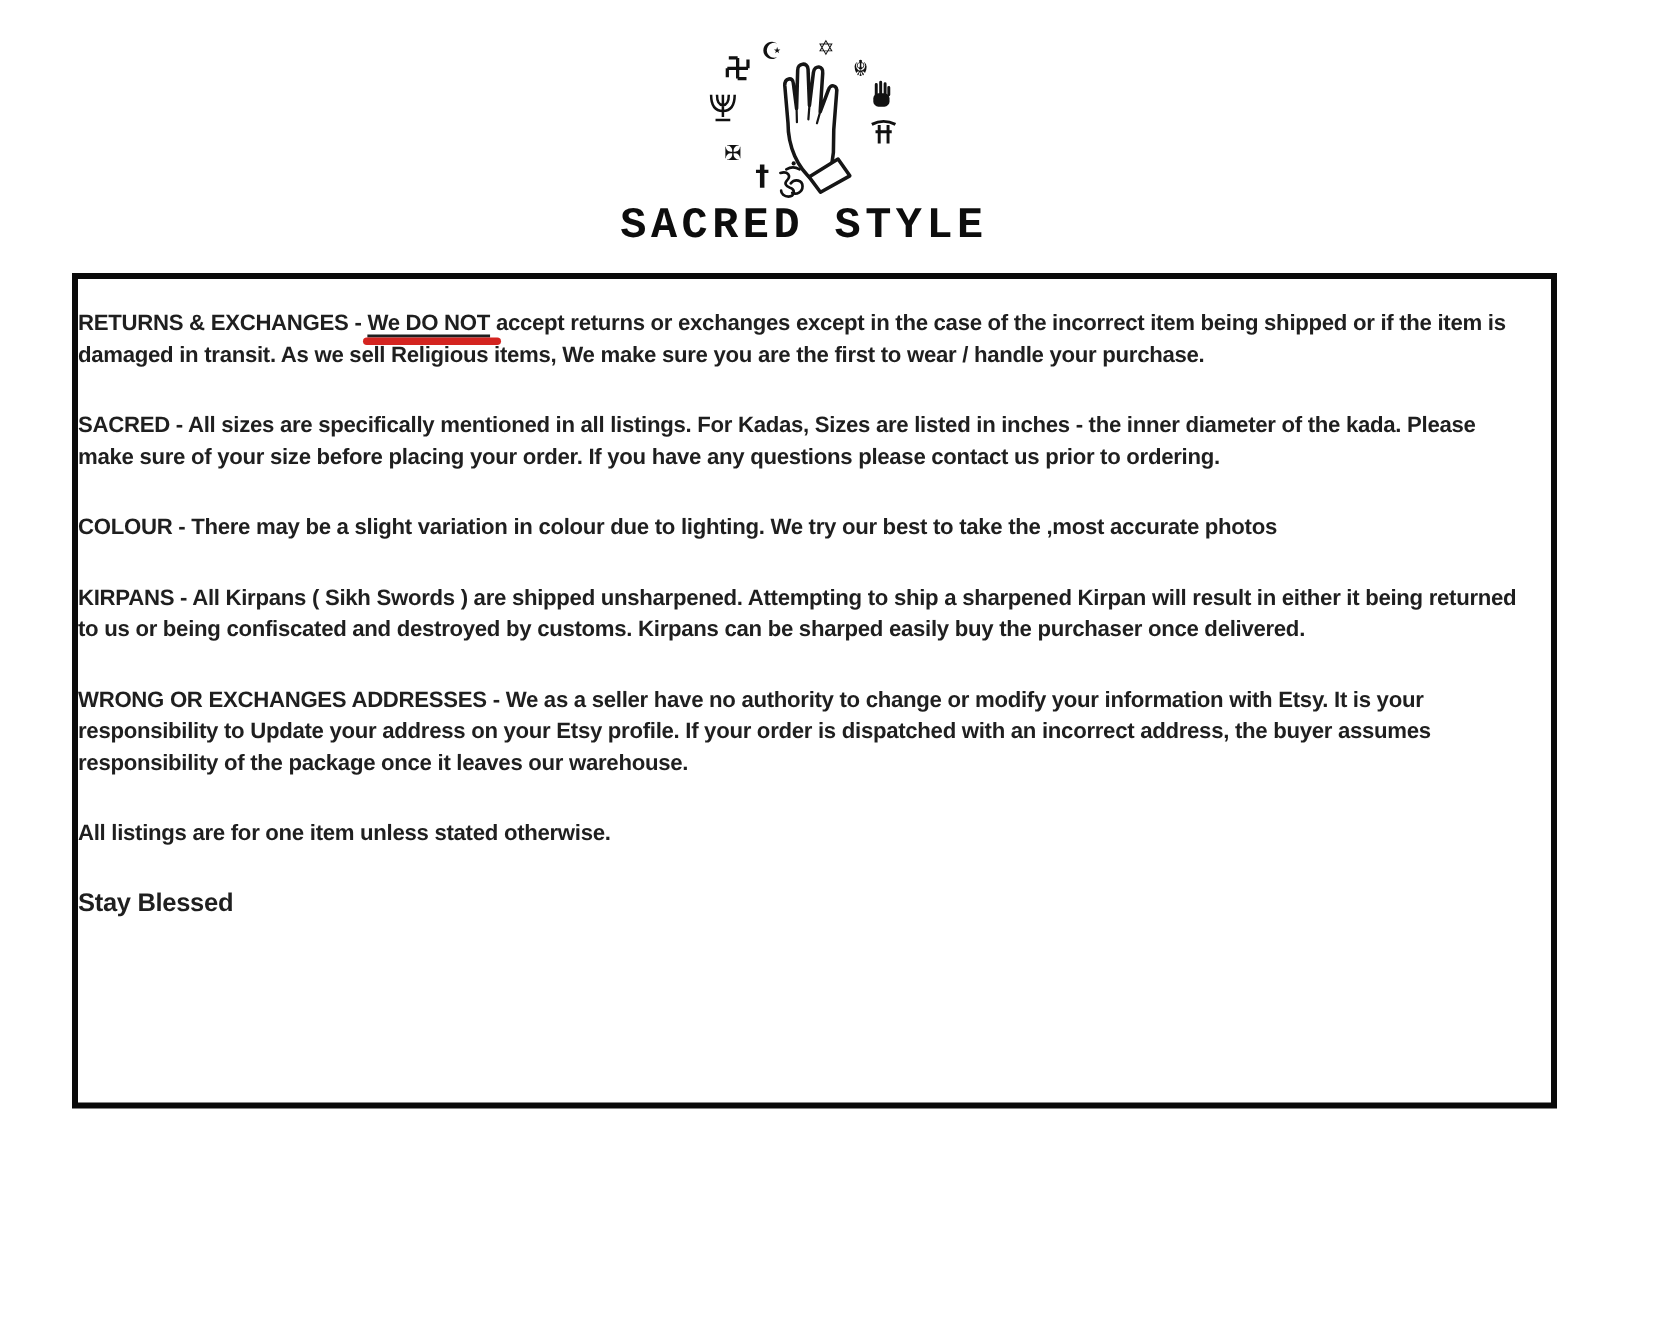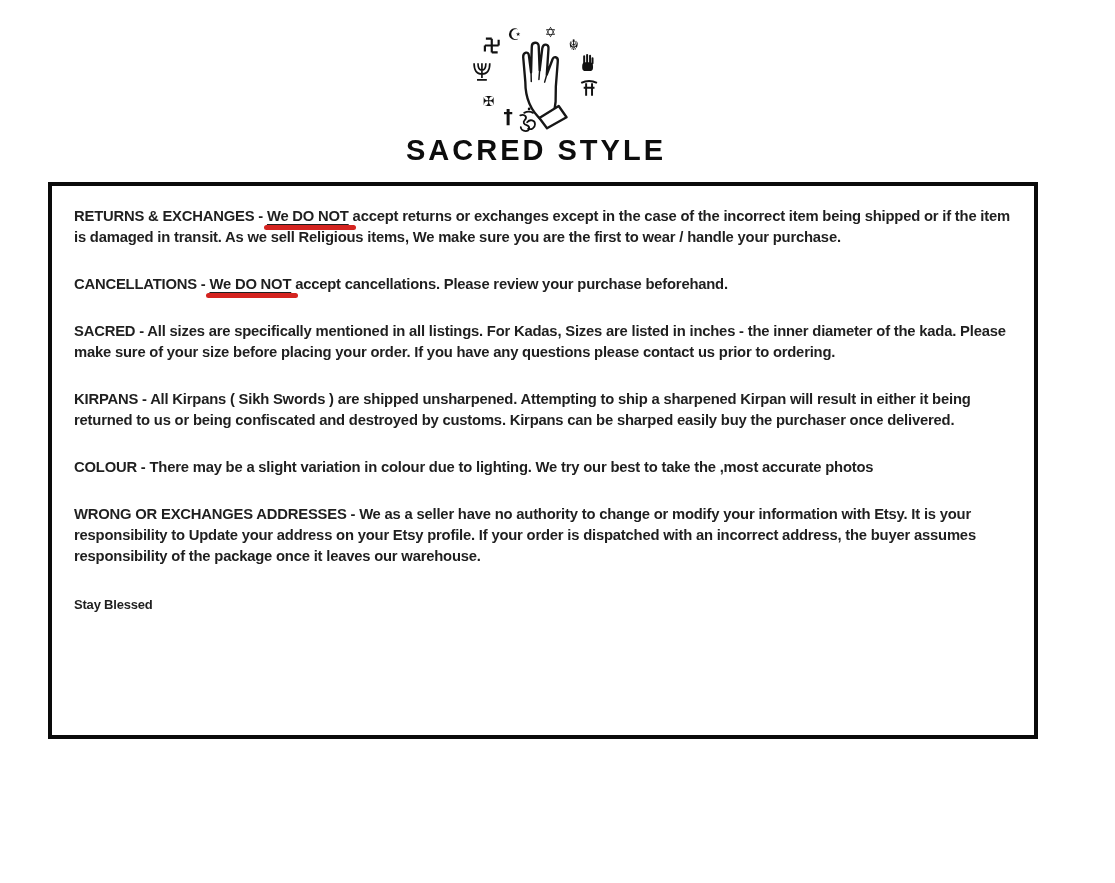--- a/index.html
+++ b/index.html
@@ -8,42 +8,42 @@
     --border-color:#0a0a0a;
   }
   html,body{margin:0;padding:0;}
   body{
     width:1115px;height:883px;background:#ffffff;overflow:hidden;
     font-family:"Liberation Sans", sans-serif;
   }
   .brand{width:1072px;padding-top:18px;text-align:center;}
   .logo-svg{display:block;margin:0 auto;}
   .brand-name{
-    font-family:Liberation Sans, sans-serif;
+    font-family:Liberation Mono, monospace;
     font-size:29px;font-weight:600;letter-spacing:3px;
     color:#0d0d0d;margin-top:0px;
   }
   .policy-box{
     box-sizing:border-box;
     margin:15px 0 0 48px;
     width:990px;height:557px;
     border:4px solid var(--border-color);
     background:#ffffff;
-    padding:20px 12px 12px 22px;
+    padding:20px 12px 12px 0;
     color:var(--text-color);
   }
   .section{
     margin:0 0 26px 0;
     font-size:14.8px;line-height:21px;font-weight:bold;
     letter-spacing:-0.2px;
   }
   .oneline{white-space:nowrap;}
   .note{margin-bottom:23px;}
   .closing{
-    margin:0;font-size:13px;line-height:24px;font-weight:bold;
+    margin:0;font-size:17px;line-height:24px;font-weight:bold;
     letter-spacing:-0.2px;
   }
   .donot{
     position:relative;
     text-decoration:underline;
     text-decoration-thickness:1.6px;
     text-underline-offset:3px;
     white-space:nowrap;
   }
   .donot::after{
@@ -101,26 +101,26 @@
       <path d="M70 99 L92 92 L97 105 L75 111 Z"></path>
     </g>
   </svg>
   <div class="brand-name">SACRED STYLE</div>
 </header>
 
 <main class="policy-box">
 
   <p class="section"><span>RETURNS &amp; EXCHANGES</span><span> - </span><span class="donot">We DO NOT</span><span> accept returns or exchanges except in the case of the incorrect item being shipped or if the item is damaged in transit.  As we sell Religious items, We make sure you are the first to wear / handle your purchase.</span></p>
 
-  <p class="section"><span>CANCELLATIONS</span><span> - </span><span class="donot">We DO NOT</span><span> accept cancellations.  Please review your purchase beforehand.</span></p>
 
   <p class="section"><span>SACRED</span><span> - </span><span>All sizes are specifically mentioned in all listings.  For Kadas, Sizes are listed in inches - the inner diameter of the kada.  Please make sure of your size before placing your order.  If you have any questions please contact us prior to ordering.</span></p>
 
+  <p class="section oneline"><span>COLOUR</span><span> - </span><span>There may be a slight variation in colour due to lighting. We try our best to take the ,most accurate photos</span></p>
+
   <p class="section"><span>KIRPANS</span><span> - </span><span>All Kirpans ( Sikh Swords ) are shipped unsharpened.  Attempting to ship a sharpened Kirpan will result in either it being returned to us or being confiscated and destroyed by customs.  Kirpans can be sharped easily buy the purchaser once delivered.</span></p>
-
-  <p class="section oneline"><span>COLOUR</span><span> - </span><span>There may be a slight variation in colour due to lighting. We try our best to take the ,most accurate photos</span></p>
 
   <p class="section"><span>WRONG OR EXCHANGES ADDRESSES</span><span> - </span><span>We as a seller have no authority to change or modify your information with Etsy.  It is your responsibility to Update your address on your Etsy profile.  If your order is dispatched with an incorrect address, the buyer assumes responsibility of the package once it leaves our warehouse.</span></p>
 
+  <p class="section note"><span>All listings are for one item unless stated otherwise.</span></p>
 
   <p class="closing"><span>Stay Blessed</span></p>
 
 </main>
 
 </body></html>

